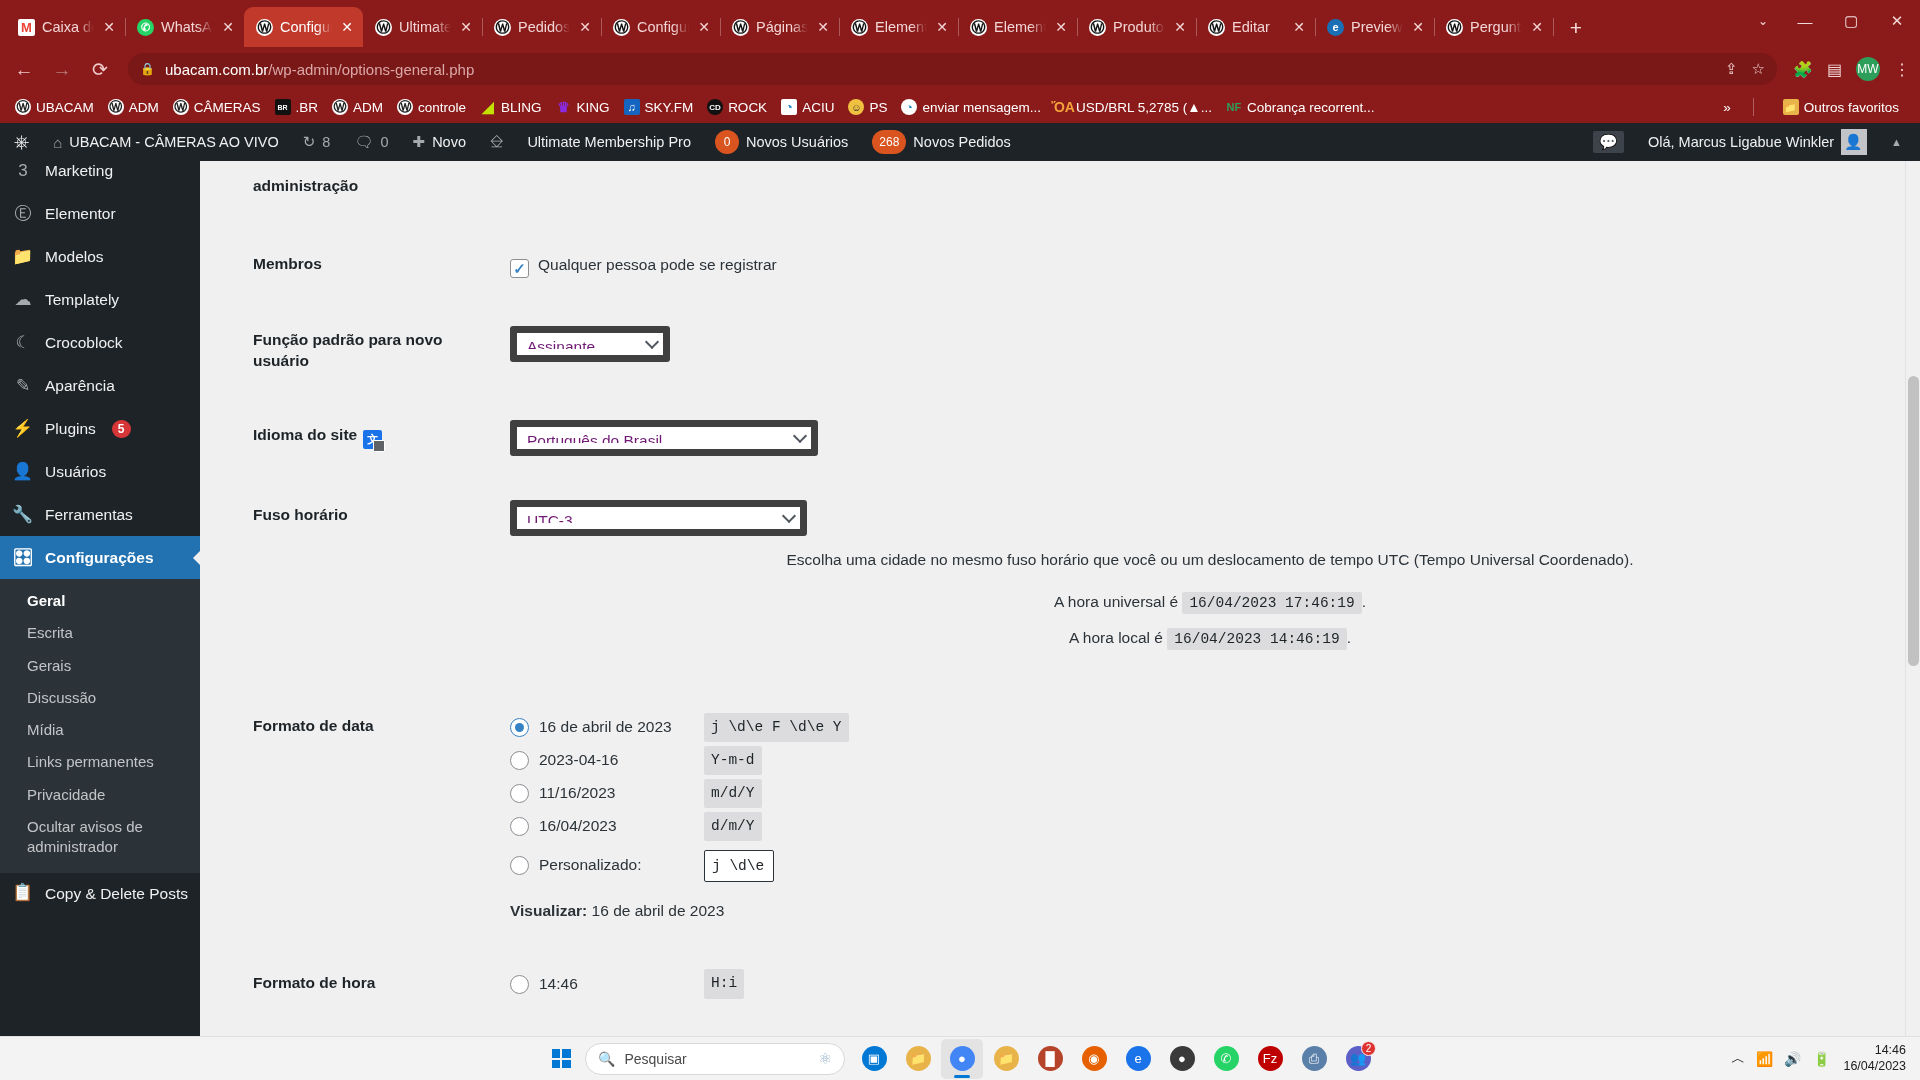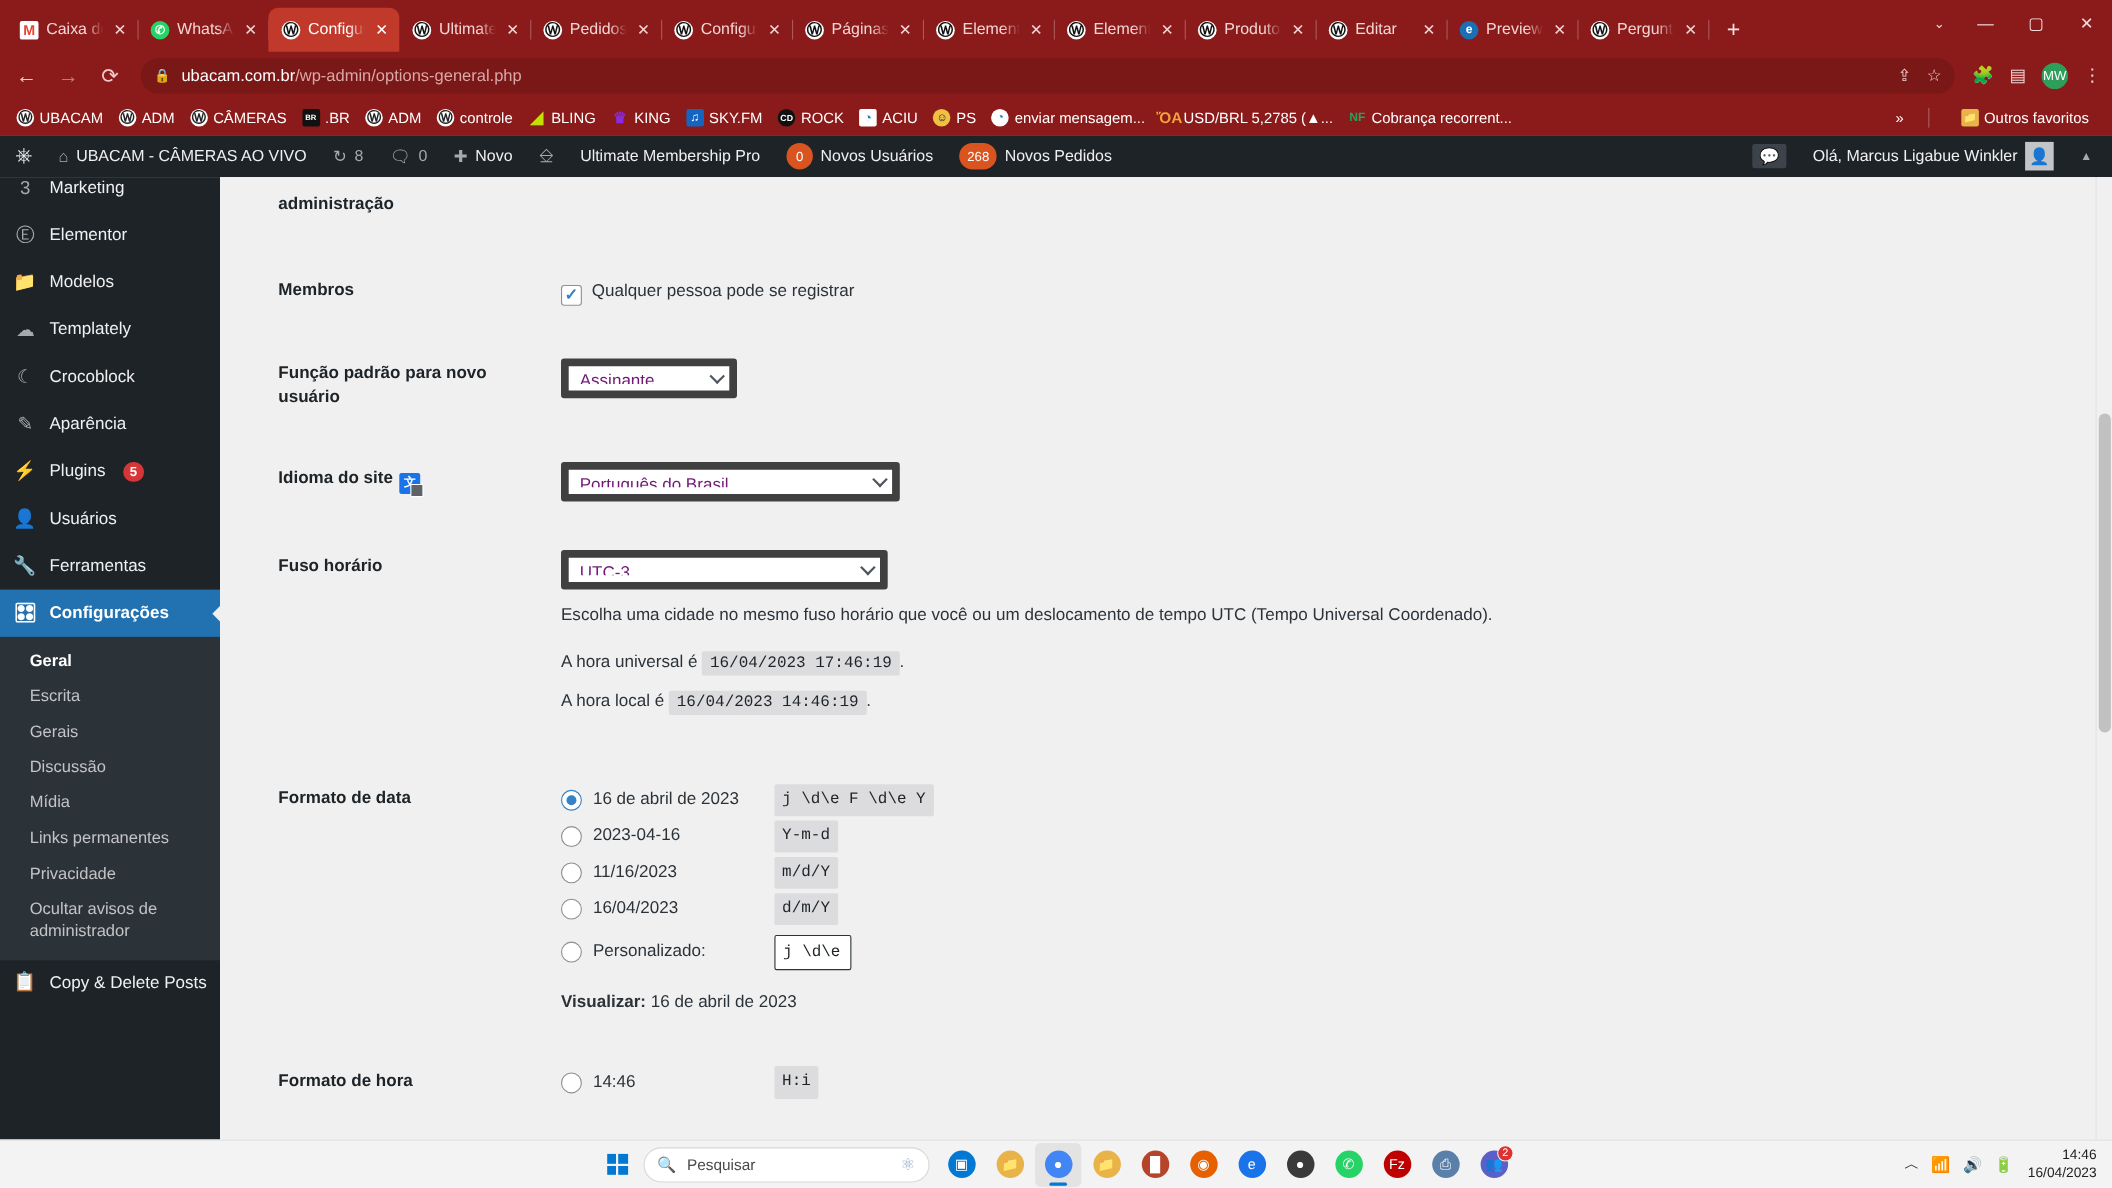--- a/index.html
+++ b/index.html
@@ -347,21 +347,21 @@
   .translate-badge::after {
     content: "";
     position: absolute;
     right: -3px; bottom: -3px;
     width: 10px; height: 10px;
     background: #5f6368;
     border: 1px solid #fff;
     border-radius: 1px;
   }
 
-  .hint { color: #2c3338; font-size: 15.5px; }
+  .hint { color: #2c3338; font-size: 15.5px; text-align: center; }
   .code-chip {
     font-family: "Liberation Mono", monospace;
     background: #dcdcde;
     color: #1d2327;
     padding: 3px 7px;
     font-size: 14.5px;
     border-radius: 2px;
     white-space: nowrap;
   }
   .time-line { margin-top: 2px; }

